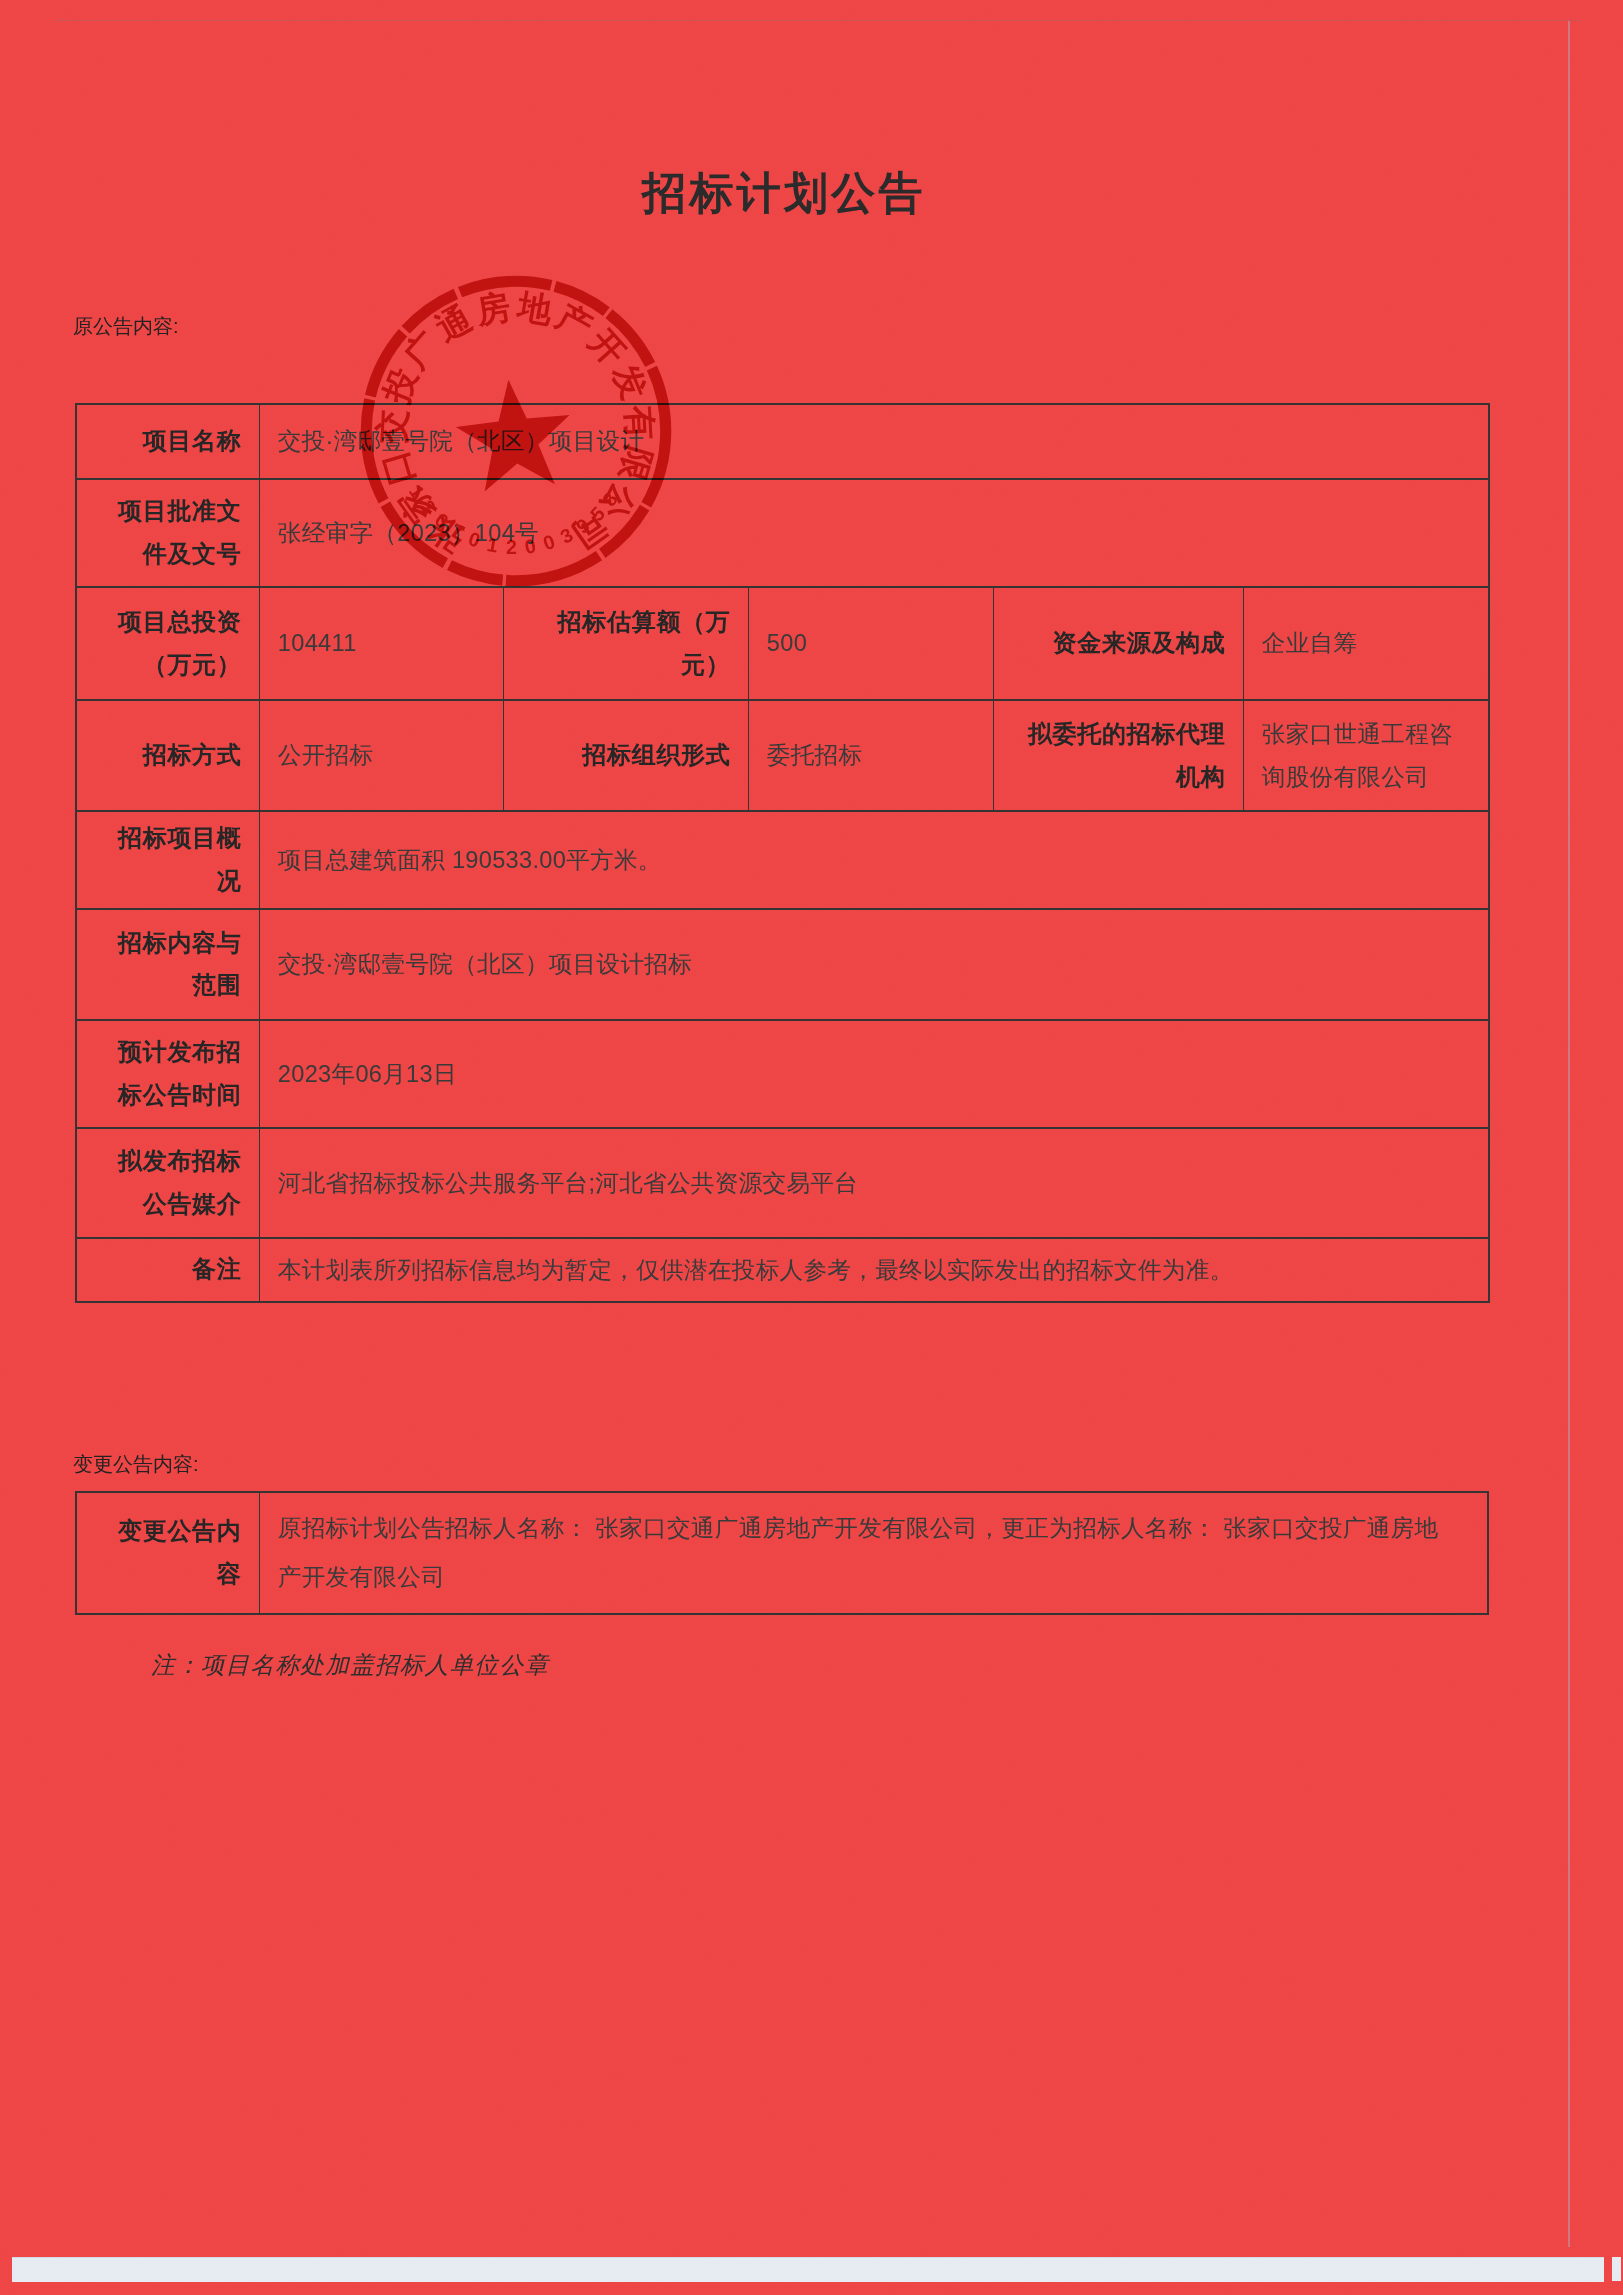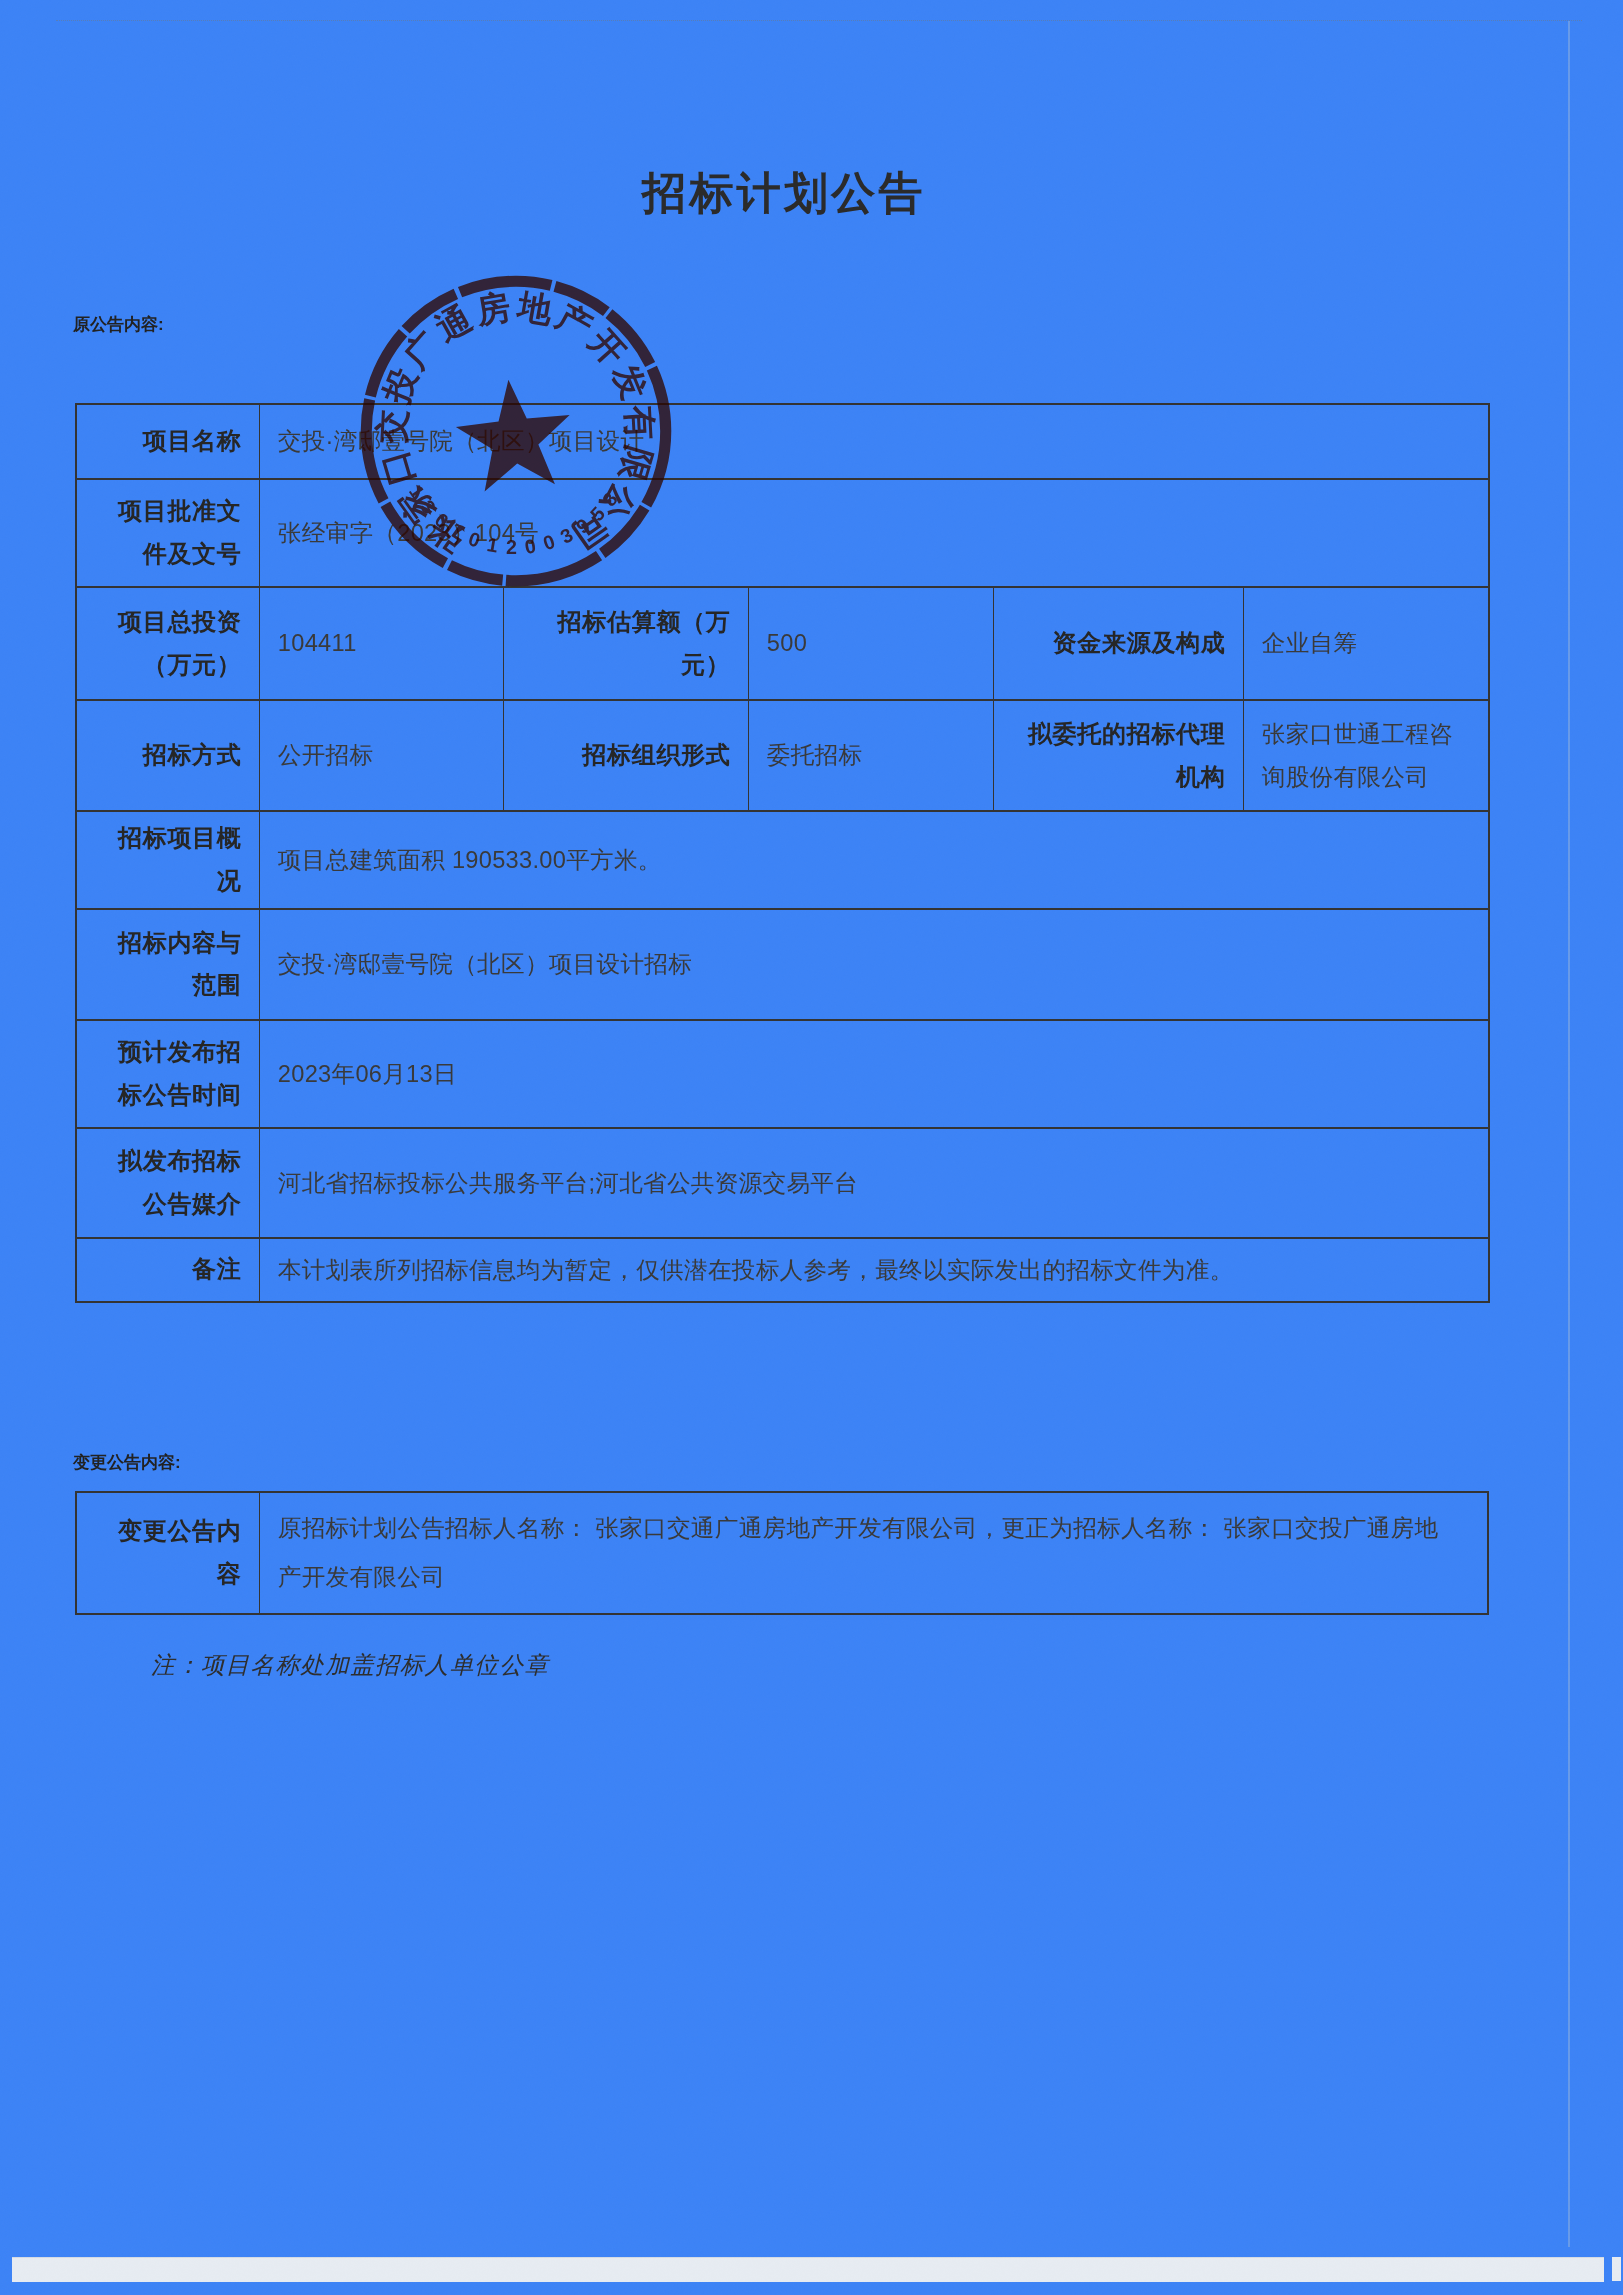--- a/index.html
+++ b/index.html
@@ -1,37 +1,37 @@
 <!DOCTYPE html>
 <html style="font-size:10.5px"><head>
 <meta charset="utf-8">
 <style>
   html,body{margin:0;padding:0;background:#eef0f3;}
   .page{
     position:relative;
     width:1623px;height:2295px;
-    background:#3b82f6;
+    background:#ef4444;
     overflow:hidden;
     font-family:"Liberation Sans","DejaVu Sans",sans-serif;
     color:#333;
   }
   
   .artifact{position:absolute;pointer-events:none;}
   .top-line{left:56px;top:19.6px;width:1526px;height:0;border-top:1.3px dotted rgba(110,120,132,.55);}
   .right-line{left:1568px;top:21px;width:2px;height:2226px;background:rgba(165,188,214,.42);}
   .bottom-strip{left:11.8px;top:2257px;width:1592px;height:23.6px;background:#e7ecf2;border-top:1.3px solid #d4dbe4;}
   .bottom-chip{left:1612px;top:2257px;width:9.2px;height:23.6px;background:#e7ecf2;}
   .noise{position:absolute;left:0;top:0;width:100%;height:100%;opacity:.05;pointer-events:none;}
 
   .doc-title{
     position:absolute;left:0;top:164px;width:1623px;
     transform:translateX(-27.5px);
     text-align:center;font-size:44px;font-weight:600;letter-spacing:3.3px;color:#2b2b2b;margin:0;
   }
-  .heading{position:absolute;font-size:17px;font-weight:700;color:#222;}
+  .heading{position:absolute;font-size:20px;font-weight:400;color:#222;}
   .h-original{left:73px;top:313px;}
   .h-change{left:73px;top:1451px;}
   .ann-no{position:absolute;top:361px;right:134px;font-size:23px;font-weight:700;color:#1f1f1f;letter-spacing:0.3px;}
   .ann-no .num{margin-left:7.9px;letter-spacing:0.7px;}
   .footnote{position:absolute;left:151px;top:1649px;font-size:23.6px;color:#2e2e2e;letter-spacing:1.3px;font-style:italic;}
 
   table.doc{
     position:absolute;left:75px;border-collapse:collapse;table-layout:fixed;
     line-break:strict;word-break:normal;
   }

